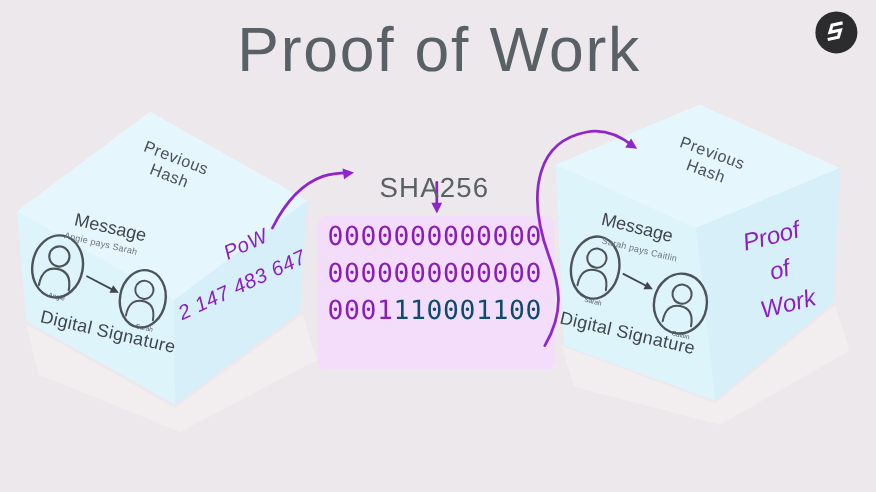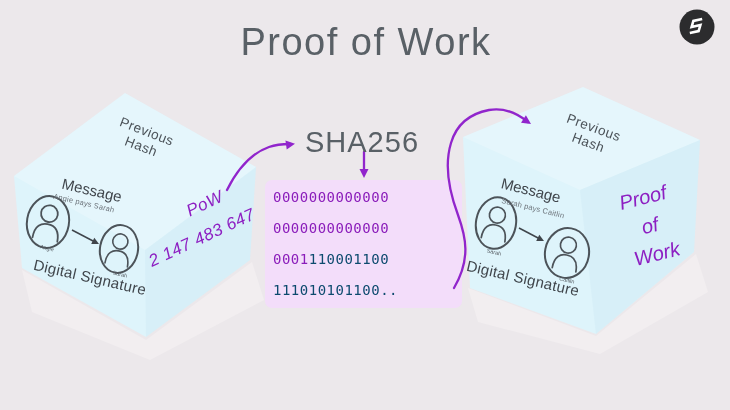--- a/index.html
+++ b/index.html
@@ -6,22 +6,22 @@
   .stage{
     position:relative;width:730px;height:410px;overflow:hidden;
     background:#ece8eb;font-family:"Liberation Sans",sans-serif;
   }
   .stage svg{position:absolute;left:0;top:0;z-index:2;}
   .lbl{
     position:absolute;z-index:3;white-space:nowrap;
     transform:translate(-50%,-50%);
     font-family:"Liberation Sans",sans-serif;
   }
-  .title{left:366px;top:42px;font-size:38px;color:#596066;letter-spacing:1.5px;font-weight:400;}
-  .sha{left:362px;top:142px;font-size:29px;color:#596066;letter-spacing:1px;}
+  .title{left:366px;top:42px;font-size:52px;color:#596066;letter-spacing:1.5px;font-weight:400;}
+  .sha{left:362px;top:157px;font-size:23px;color:#596066;letter-spacing:1px;}
   .prev-hash{font-size:13.5px;color:#4b5258;text-align:center;line-height:1.15;letter-spacing:.5px;}
   .prev-hash span{display:block;}
   .ph-left{left:144px;top:139px;transform:translate(-50%,-50%) rotate(21deg);}
   .ph-right{left:591px;top:135px;transform:translate(-50%,-50%) rotate(20deg);}
   .msg{font-size:15px;color:#40464c;}
   .msg-left{left:92px;top:190px;transform:translate(-50%,-50%) rotate(13deg);}
   .msg-right{left:531px;top:190px;transform:translate(-50%,-50%) rotate(14deg);}
   .txn{font-size:7.5px;color:#6d747b;letter-spacing:.2px;}
   .txn-left{left:84px;top:203px;transform:translate(-50%,-50%) rotate(13deg);}
   .txn-right{left:533px;top:208px;transform:translate(-50%,-50%) rotate(14deg);}
@@ -37,37 +37,36 @@
   .pow{left:205px;top:204px;transform:translate(-50%,-50%) rotate(-25deg);}
   .nonce{left:202px;top:238px;transform:translate(-50%,-50%) rotate(-25deg);}
   .pow-face{
     left:650px;top:226px;transform:translate(-50%,-50%) rotate(-14deg);
     font-size:20px;color:#8d1fc2;font-style:italic;text-align:center;line-height:1.45;
   }
   .pow-face span{display:block;}
   .hash-box{
     position:absolute;z-index:1;left:265px;top:180px;width:197px;height:128px;
     background:#f3ddfa;border-radius:7px;
-    font-family:"DejaVu Sans Mono",monospace;font-size:14px;line-height:31px;
+    font-family:"DejaVu Sans Mono",monospace;font-size:22px;line-height:31px;
     padding:2px 0 0 8px;box-sizing:border-box;letter-spacing:.5px;
   }
   .hash-row{height:31px;}
   .bz{color:#8a1cba;}
   .bb{color:#0c4a6e;}
 </style>
 </head>
 <body>
 
 <div class="stage">
 
   <div class="hash-box">
     <div class="hash-row"><span class="bz">0000000000000</span><span class="bb"></span></div>
     <div class="hash-row"><span class="bz">0000000000000</span><span class="bb"></span></div>
     <div class="hash-row"><span class="bz">0001</span><span class="bb">110001100</span></div>
-    <div class="hash-row"><span class="bz"></span><span class="bb">111010101100..</span></div>
   </div>
 
   <svg width="730" height="410" viewBox="0 0 730 410">
 
     <polygon points="22,270 146,340 252,262 264,300 150,360 32,312" fill="#f2eef0"></polygon>
     <polygon points="468,288 596,336 696,254 708,292 600,354 478,322" fill="#f2eef0"></polygon>
 
     <g>
       <polygon points="125,93 256,167 250,260 146,337 22,268 14,176" fill="#def4fb"></polygon>
       <polygon points="14,176 125,93 256,167 145,250" fill="#ffffff" opacity="0.22"></polygon>

